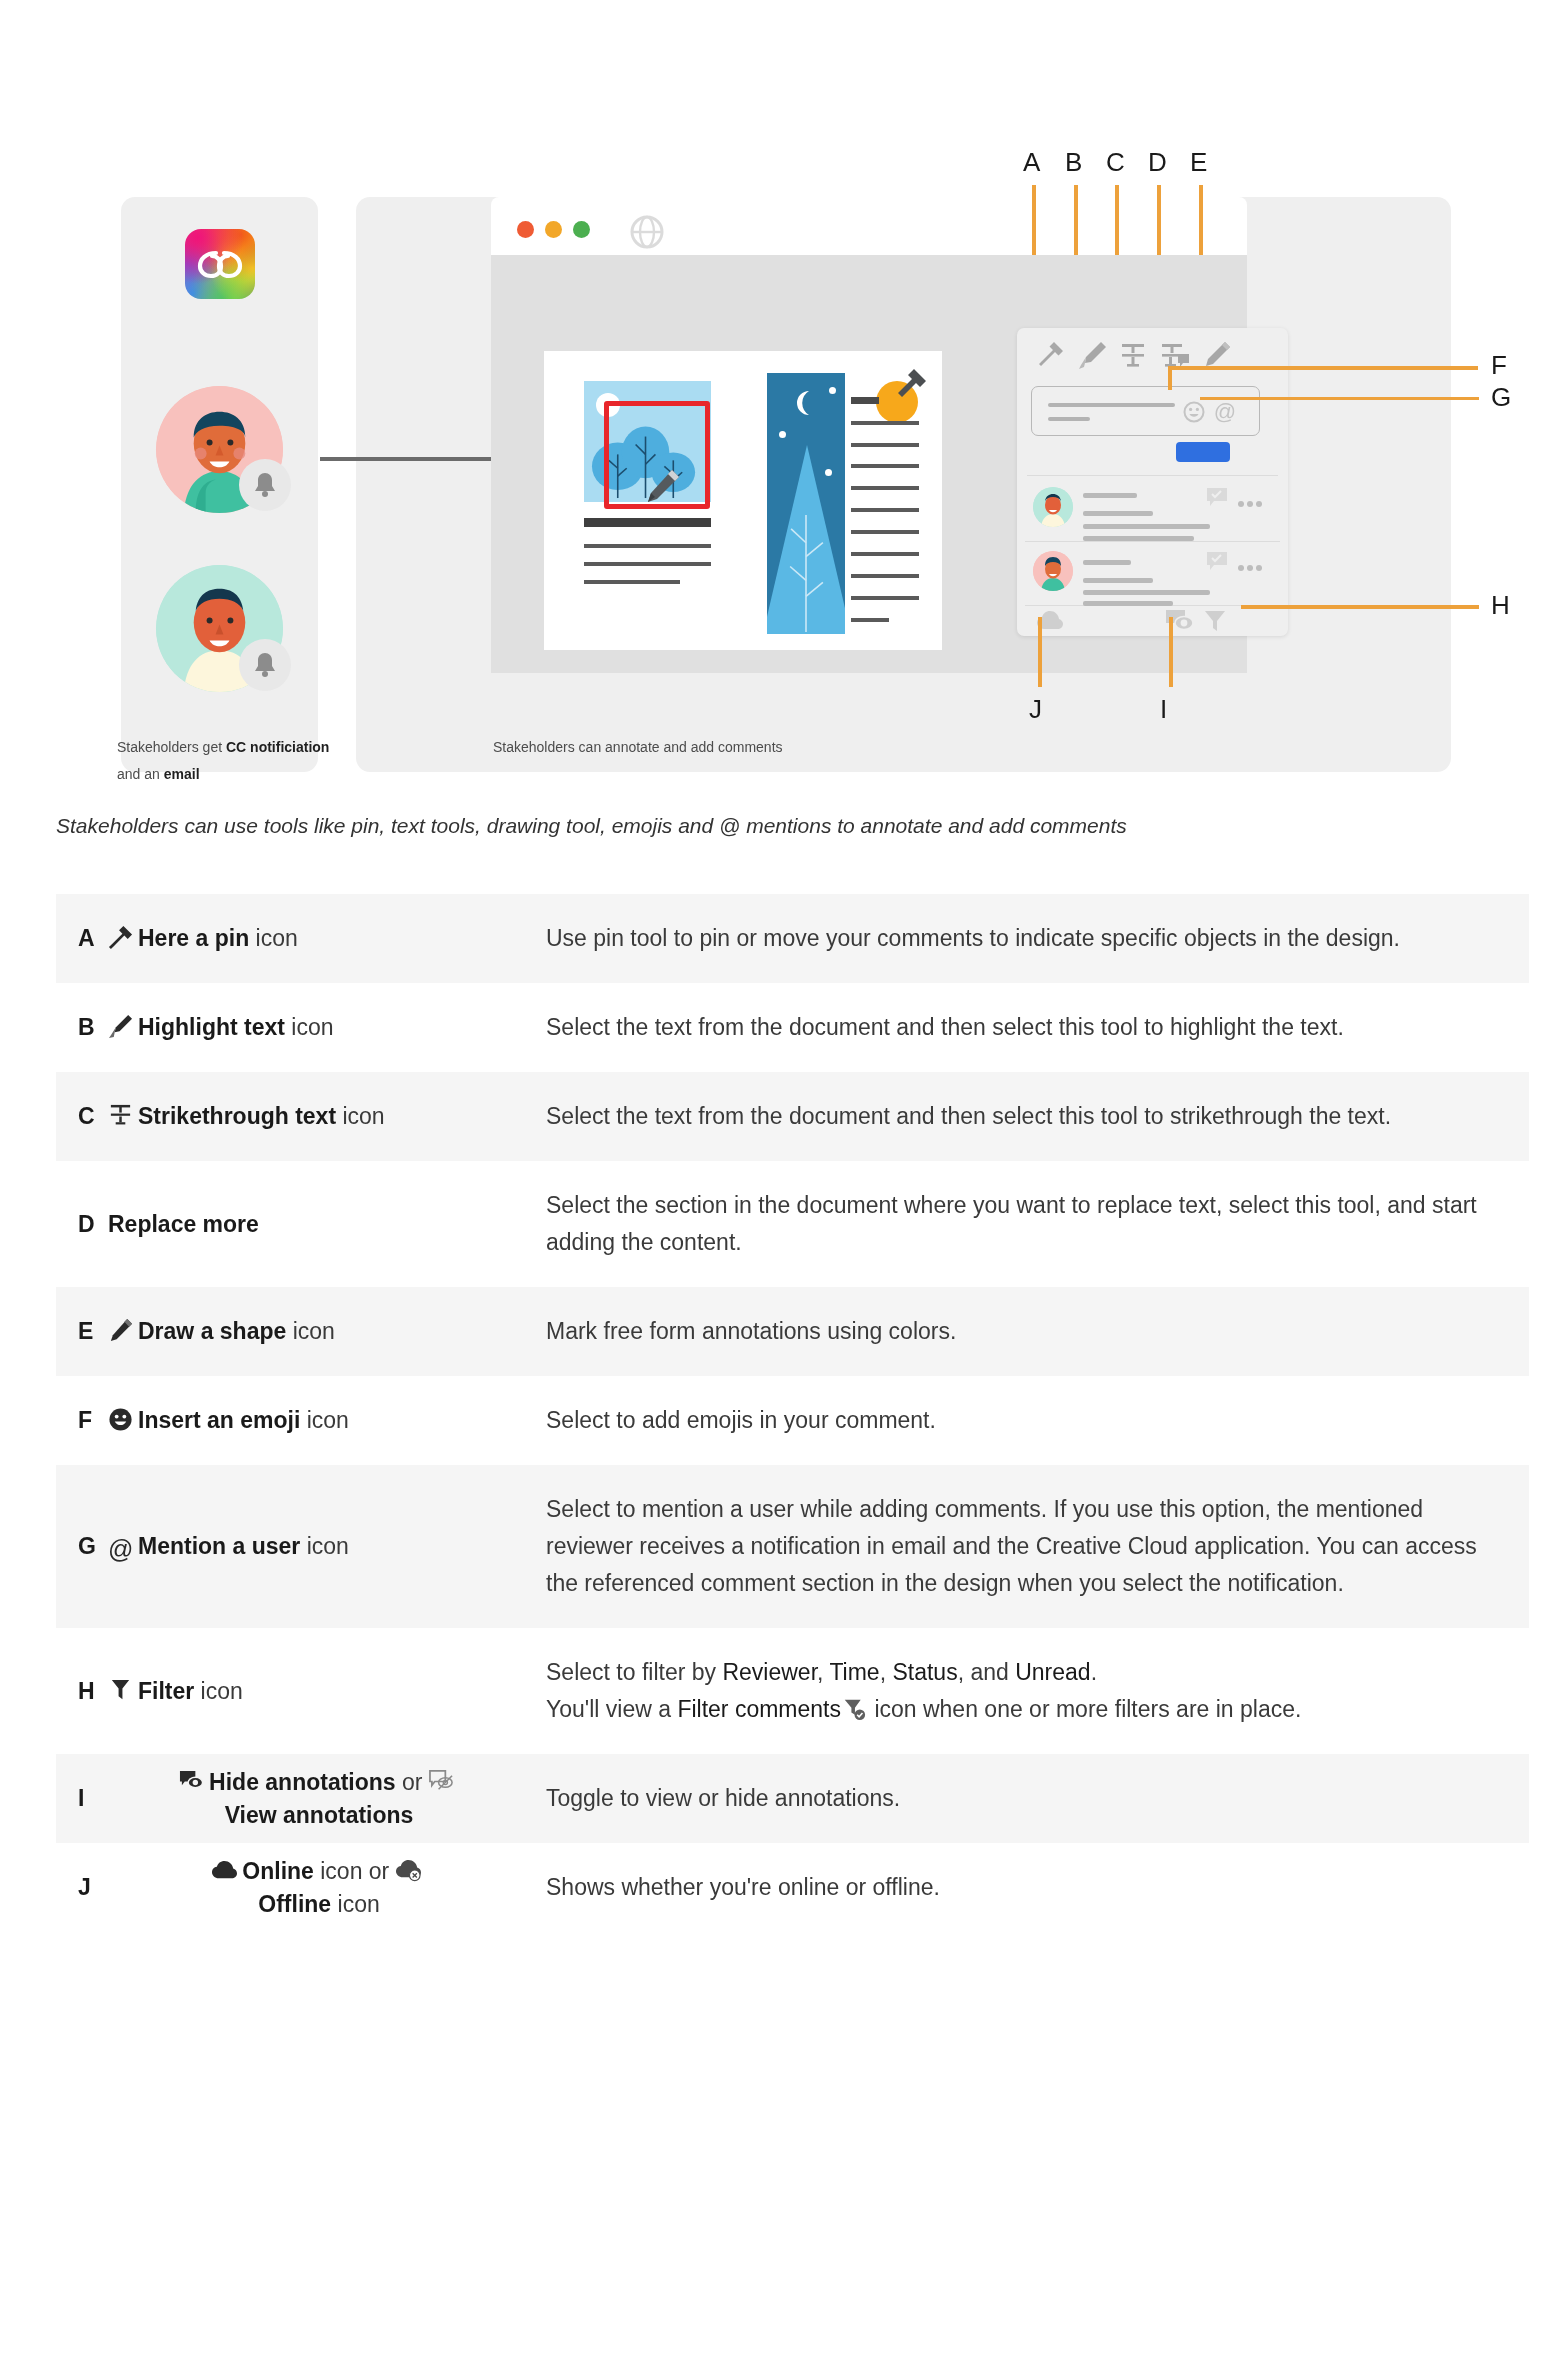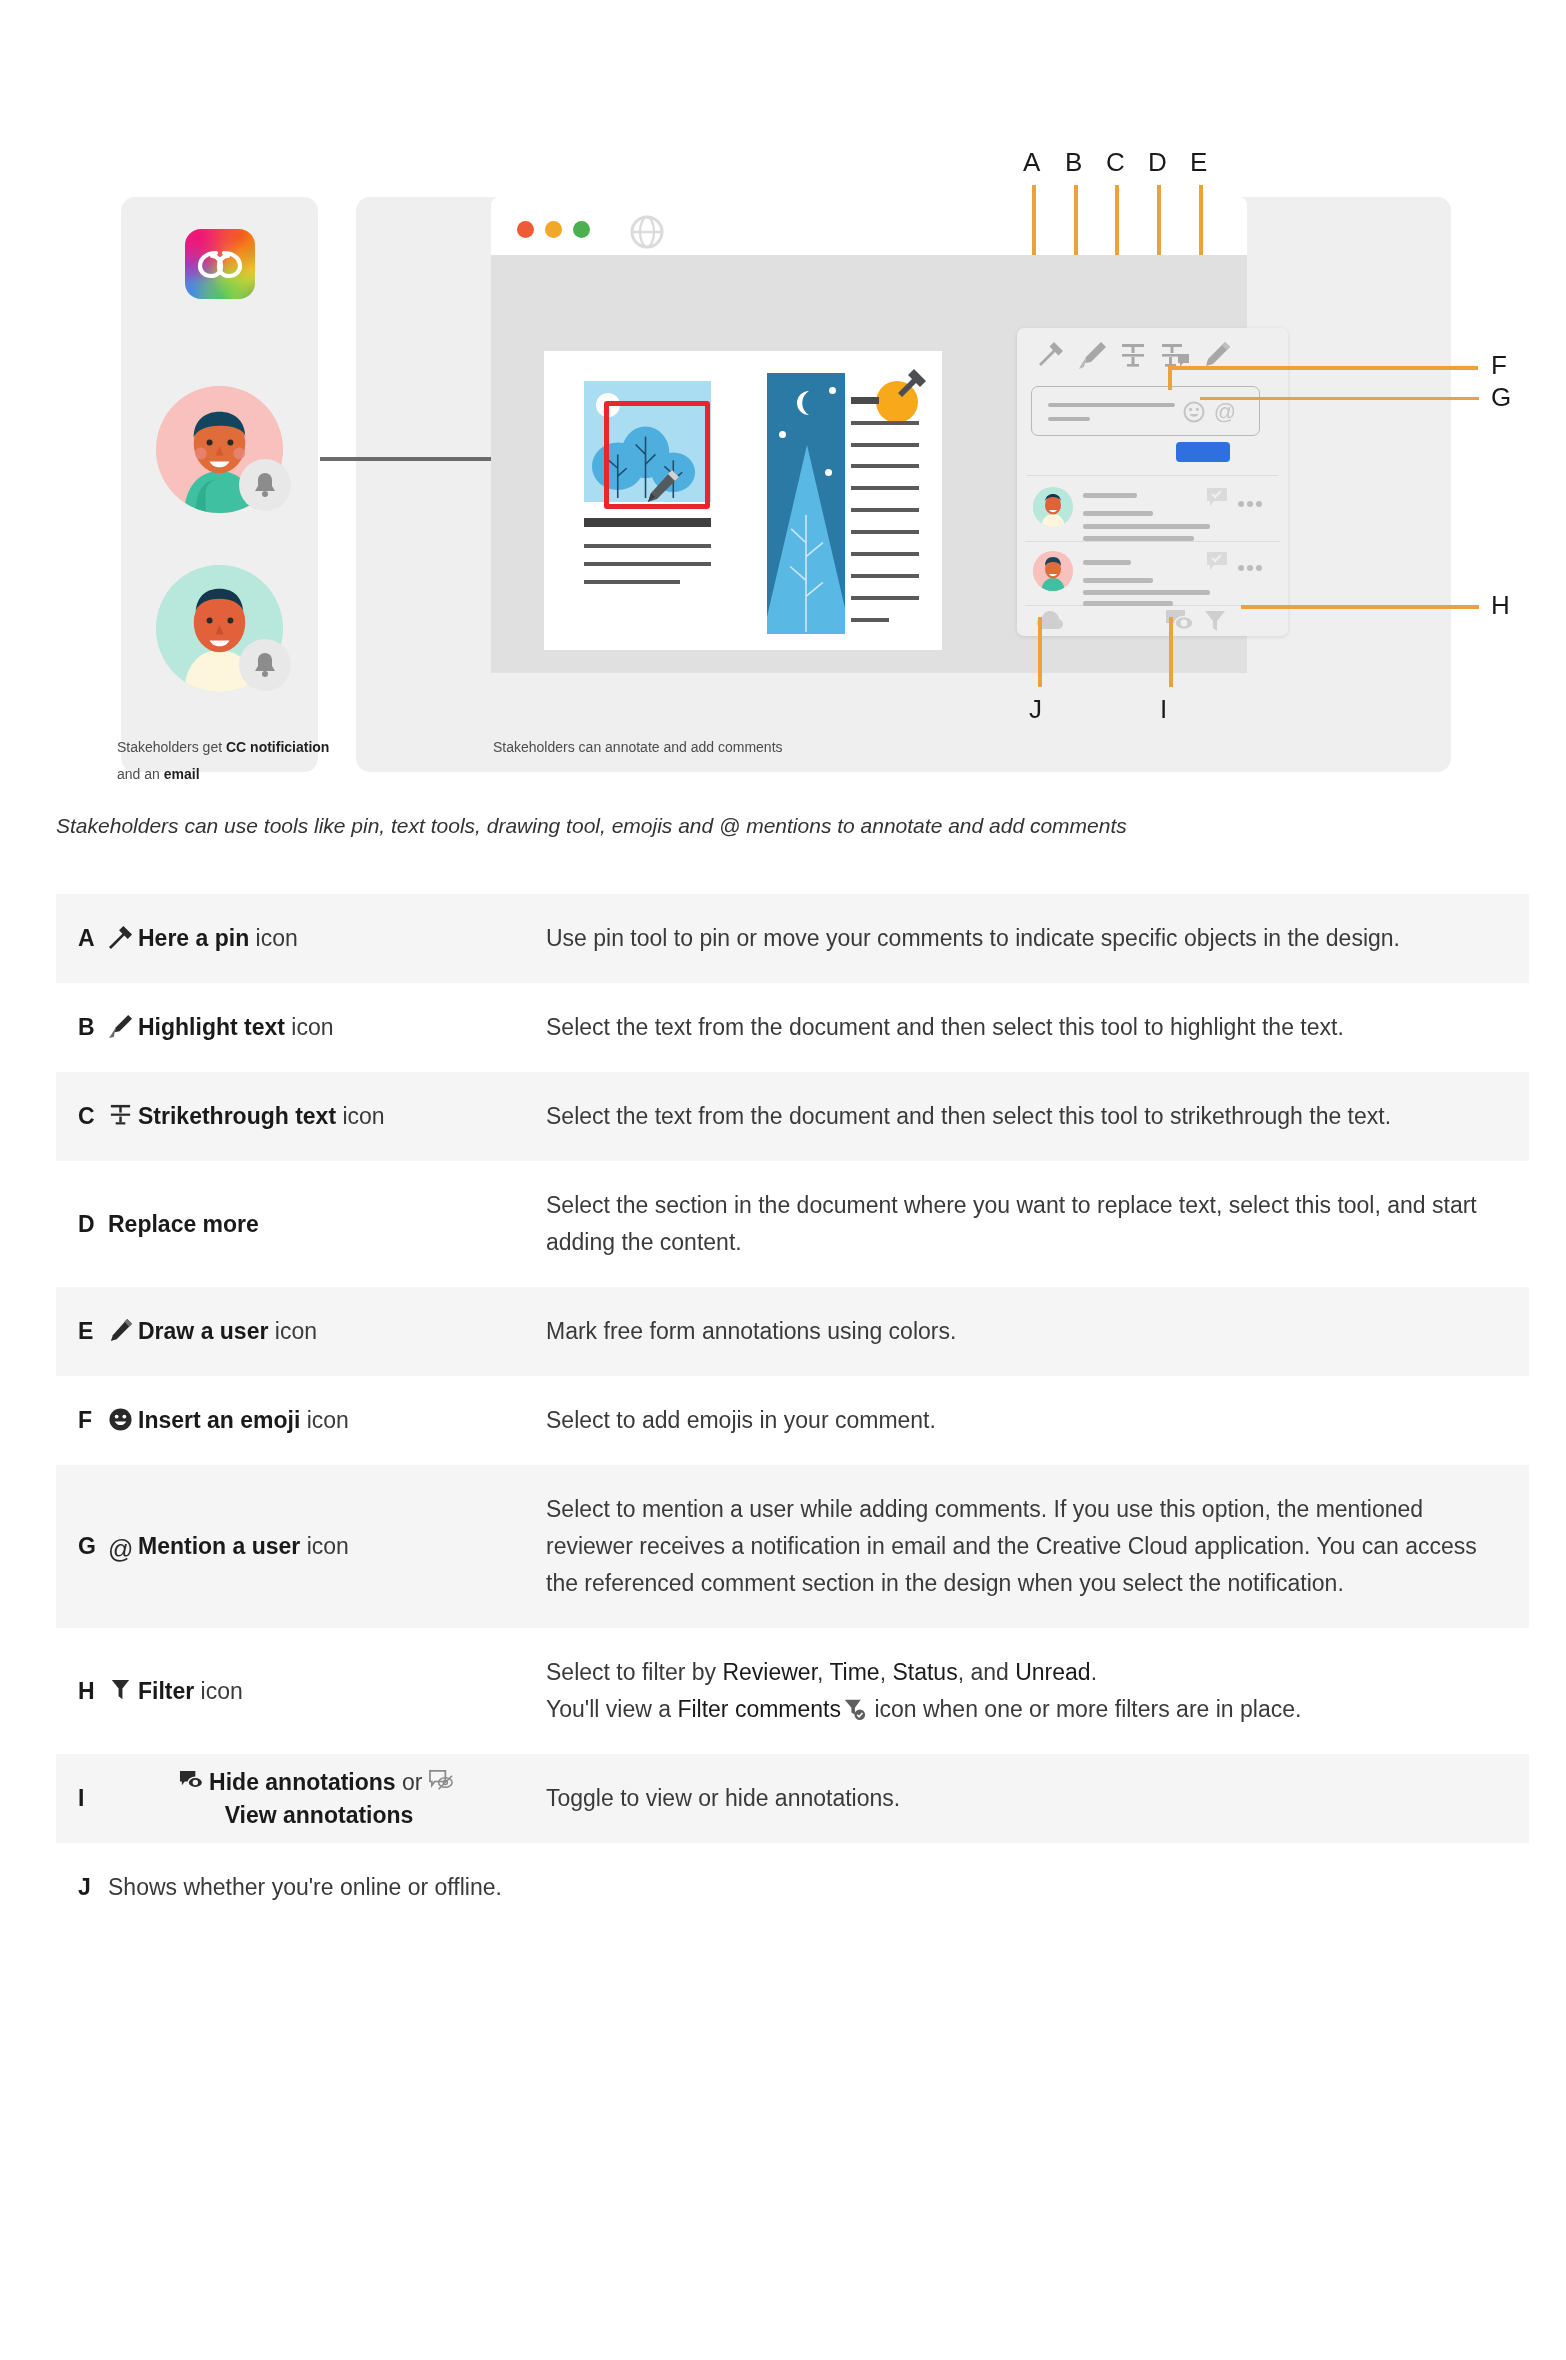--- a/index.html
+++ b/index.html
@@ -497,21 +497,21 @@
       </div>
       <div class="c-desc">Select the section in the document where you want to replace text, select this tool, and start adding the content.</div>
     </div>
 
     <div class="row alt">
       <div class="c-key">E</div>
       <div class="c-name">
         <svg class="name-ic" viewBox="0 0 26 26">
           <path d="M20 1 L25 6 L9 22 L3 24 L5 18 Z" fill="#2a2a2a"></path>
           <path d="M20 1 L25 6 L22 9 L17 4 Z" fill="#707070"></path>
-        </svg><b>Draw a user</b><span> icon</span>
+        </svg><b>Draw a shape</b><span> icon</span>
       </div>
       <div class="c-desc">Mark free form annotations using colors.</div>
     </div>
 
     <div class="row">
       <div class="c-key">F</div>
       <div class="c-name">
         <svg class="name-ic" viewBox="0 0 26 26">
           <circle cx="13" cy="13" r="11.5" fill="#2a2a2a"></circle>
           <circle cx="9" cy="10" r="2" fill="#fff"></circle>
@@ -562,18 +562,30 @@
             <line x1="10" y1="21" x2="24" y2="7" stroke="#8a8a8a" stroke-width="1.6"></line>
           </svg>
         </span>
         <span class="nm-line"><b>View annotations</b></span>
       </div>
       <div class="c-desc">Toggle to view or hide annotations.</div>
     </div>
 
     <div class="row">
       <div class="c-key">J</div>
+      <div class="c-name">
+        <span class="nm-line">
+          <svg class="name-ic" viewBox="0 0 26 22">
+            <path d="M7 19 C3 19 0 16 0 13 C0 10 2 7.5 5 7.2 C6 3.4 9 1 13 1 C17.6 1 21.4 4.4 22 9 C24.4 9.6 26 11.8 26 14 C26 17 23.4 19 20.6 19 Z" fill="#2a2a2a"></path>
+          </svg><b>Online</b><span> icon or </span><svg class="name-ic" viewBox="0 0 26 22">
+            <path d="M7 18 C3 18 0 15 0 12 C0 9 2 6.5 5 6.2 C6 2.6 9 0 13 0 C17.6 0 21.4 3.4 22 8 C24.4 8.6 26 10.8 26 13 C26 16 23.4 18 20.6 18 Z" fill="#4a4a4a"></path>
+            <circle cx="19.5" cy="16" r="5.5" fill="#ffffff" stroke="#4a4a4a" stroke-width="1.2"></circle>
+            <path d="M17.3 13.8 L21.7 18.2 M21.7 13.8 L17.3 18.2" stroke="#4a4a4a" stroke-width="1.4"></path>
+          </svg>
+        </span>
+        <span class="nm-line"><b>Offline</b><span> icon</span></span>
+      </div>
       <div class="c-desc">Shows whether you're online or offline.</div>
     </div>
 
   </div>
 </div>
 
 
 </body></html>

